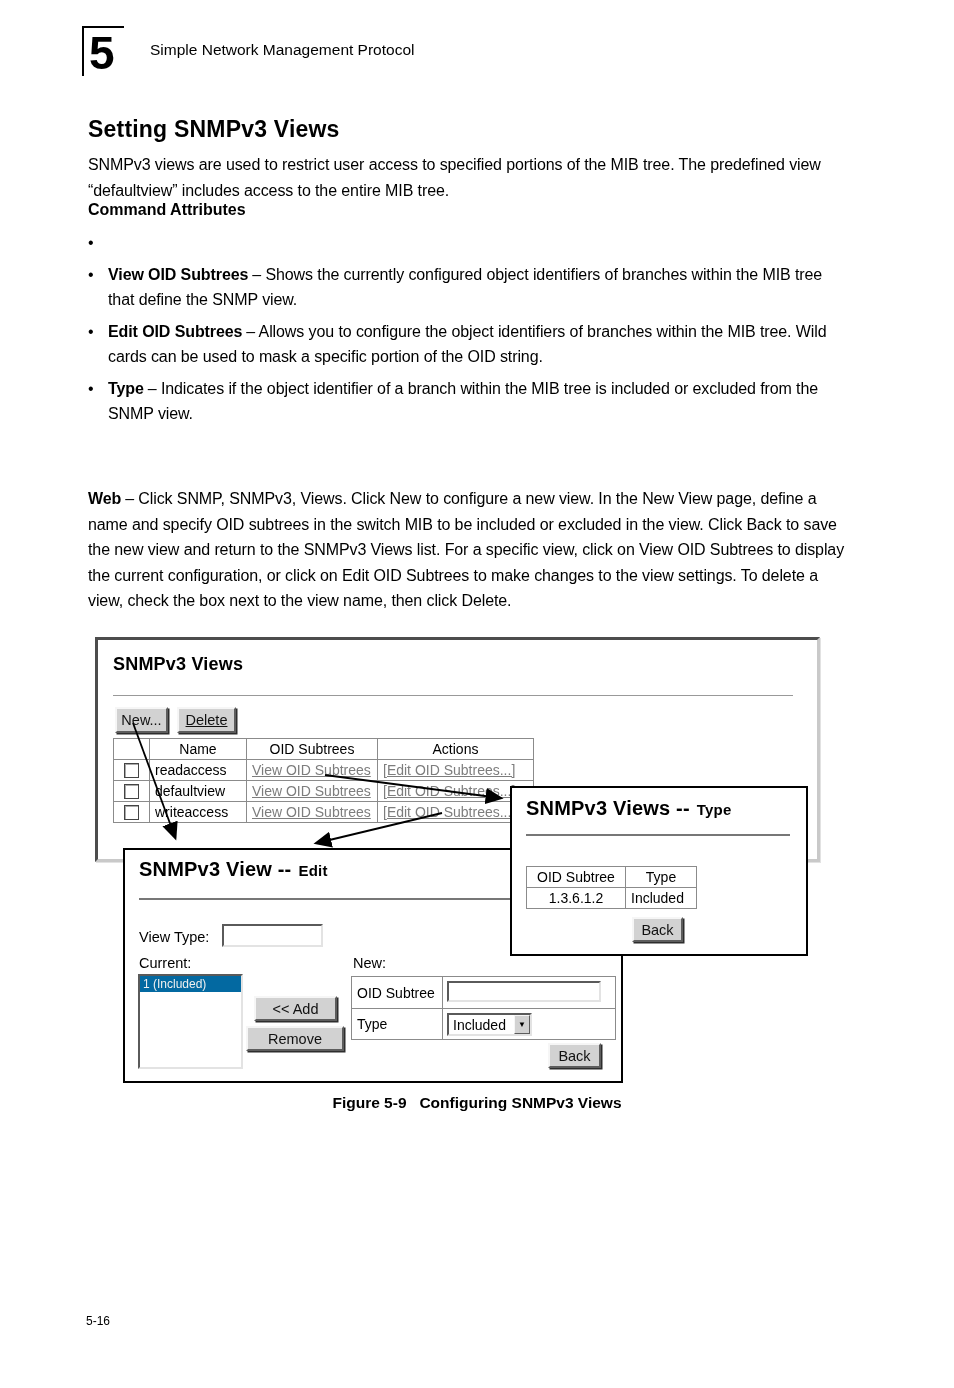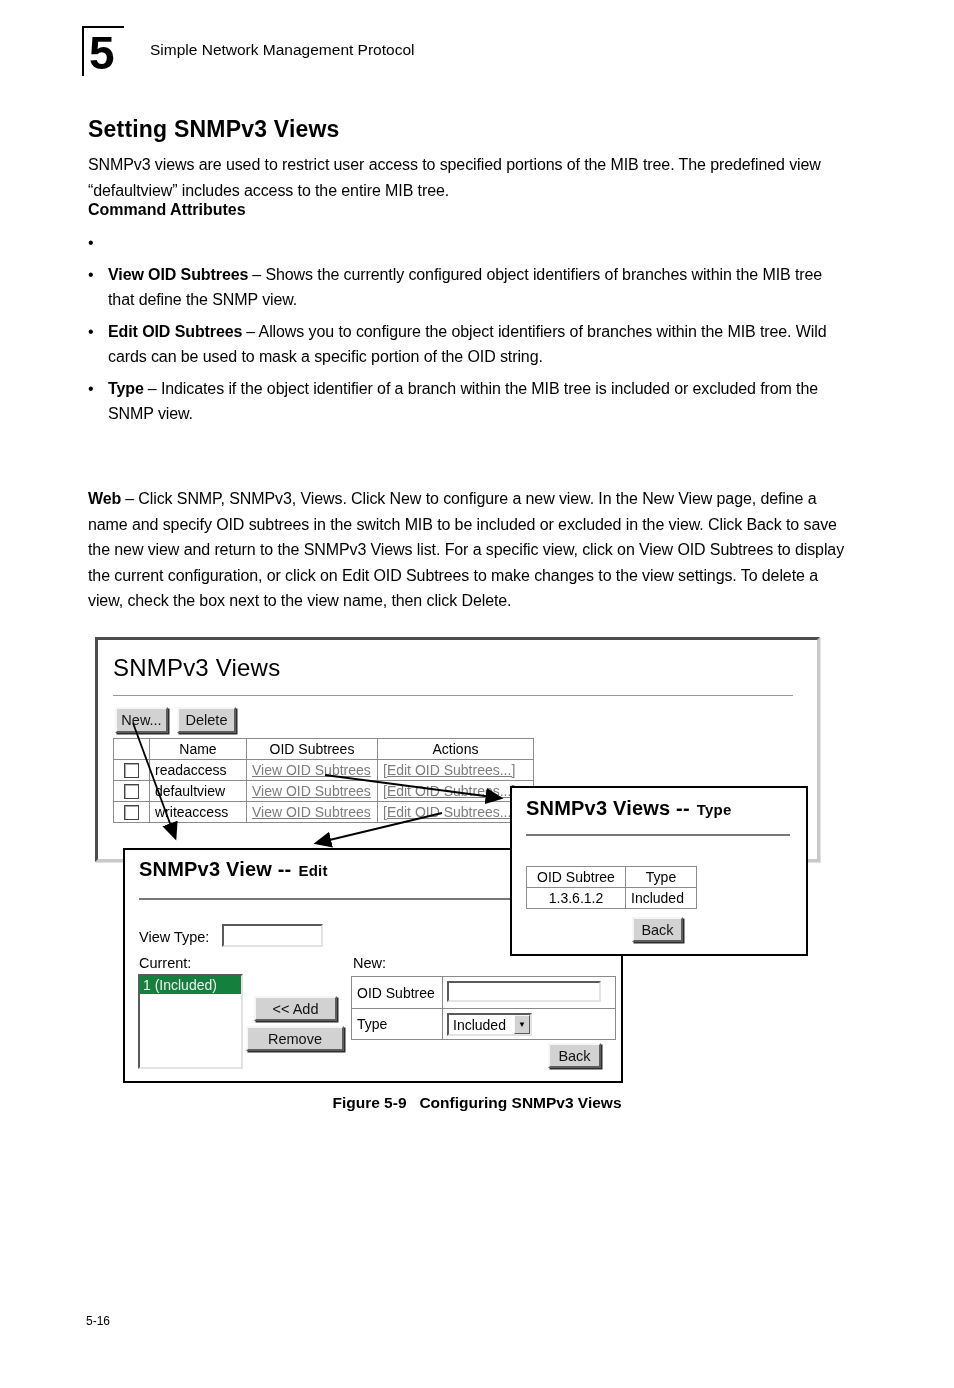--- a/index.html
+++ b/index.html
@@ -34,21 +34,21 @@
   .main-box{
     left:95px;top:7px;width:719px;height:219px;z-index:1;
     border:3px solid;border-color:#4d4d4d #c9c9c9 #c9c9c9 #4d4d4d;
     box-shadow:1px 1px 0 #e2e2e2;
   }
   .sub-box{border:2px solid #000;}
   .view-box{left:510px;top:156px;width:294px;height:166px;z-index:3;}
   .edit-box{left:123px;top:218px;width:496px;height:231px;z-index:2;}
   .arrowlayer{position:absolute;left:0;top:0;width:954px;height:460px;z-index:4;pointer-events:none;}
 
-  .fig-title{position:absolute;font-weight:normal;font-size:24px;letter-spacing:.2px;}
+  .fig-title{position:absolute;font-weight:bold;font-size:18px;letter-spacing:.2px;}
   .big-title{position:absolute;font-weight:bold;font-size:20px;letter-spacing:.2px;}
   .big-title .sub{font-size:15px;margin-left:7px;}
   .rule{position:absolute;border-top:2px solid #777;}
   .rule-thin{position:absolute;border-top:1.5px solid #999;}
 
   .btn3d{
     position:absolute;display:flex;align-items:center;justify-content:center;
     background:#d2d2d2;color:#111;font-size:14.5px;
     border:2px solid;border-color:#f6f6f6 #5d5d5d #5d5d5d #f6f6f6;
     box-shadow:1.5px 1.5px 0 #2d2d2d;box-sizing:border-box;cursor:default;
@@ -57,21 +57,21 @@
   .figtable td,.figtable th{border:1.5px solid #8b8b8b;padding:2px 5px;background:#fff;}
   .figtable th{font-weight:normal;text-align:center;}
   .glink{color:#7d7d7d;text-decoration:underline;white-space:nowrap;cursor:pointer;}
   .cb{width:13px;height:13px;border:1px solid #444;box-shadow:inset 1px 1px 0 #aaa;background:#fff;margin:0 auto;}
   .lbl{position:absolute;font-size:14.5px;}
   .sunken{
     position:absolute;background:#fff;box-sizing:border-box;
     border:2px solid;border-color:#5a5a5a #e3e3e3 #e3e3e3 #5a5a5a;
   }
   .listbox{overflow:hidden;}
-  .listitem{font-size:14px;color:#efefef;background:#15803d;padding:1px 3px;}
+  .listitem{font-size:12px;color:#efefef;background:#0369a1;padding:1px 3px;}
   .dropdown{display:flex;align-items:center;font-size:14px;}
   .dd-text{flex:1;padding-left:4px;}
   .dd-btn{
     width:16px;height:100%;background:#d2d2d2;flex:none;
     border:1.5px solid;border-color:#f6f6f6 #5d5d5d #5d5d5d #f6f6f6;
     display:flex;align-items:center;justify-content:center;font-size:8px;box-sizing:border-box;
   }
   .inp{position:absolute;}
 </style>
 </head>
@@ -108,21 +108,21 @@
   <b class="term">Web</b><span class="desc">– Click SNMP, SNMPv3, Views. Click New to configure a new view. In the New View page, define a name and specify OID subtrees in the switch MIB to be included or excluded in the view. Click Back to save the new view and return to the SNMPv3 Views list. For a specific view, click on View OID Subtrees to display the current configuration, or click on Edit OID Subtrees to make changes to the view settings. To delete a view, check the box next to the view name, then click Delete.</span>
 </p>
 
 <div class="abs figure">
 
   <div class="panel main-box">
     <div class="fig-title" style="left:15px;top:14px;">SNMPv3 Views</div>
     <div class="rule-thin" style="left:15px;top:55px;width:680px;"></div>
 
     <div class="btn3d" style="left:17px;top:67px;width:53px;height:26px;">New...</div>
-    <div class="btn3d" style="left:79px;top:67px;width:59px;height:26px;">Delete</div>
+    <div class="btn3d" style="left:79px;top:67px;width:59px;height:26px;text-decoration:underline;">Delete</div>
 
     <table class="figtable" style="left:15px;top:98px;">
       <tbody>
           <tr>
         <th style="width:25px;"></th>
         <th style="width:86px;">Name</th>
         <th style="width:120px;">OID Subtrees</th>
         <th style="width:145px;">Actions</th>
       </tr>
       <tr>

